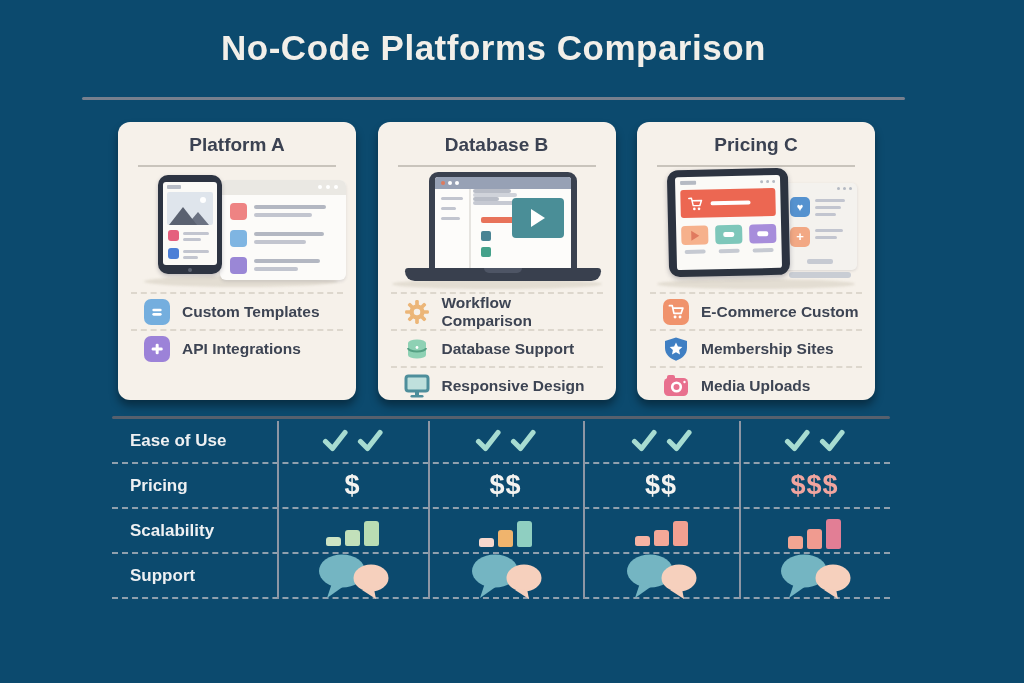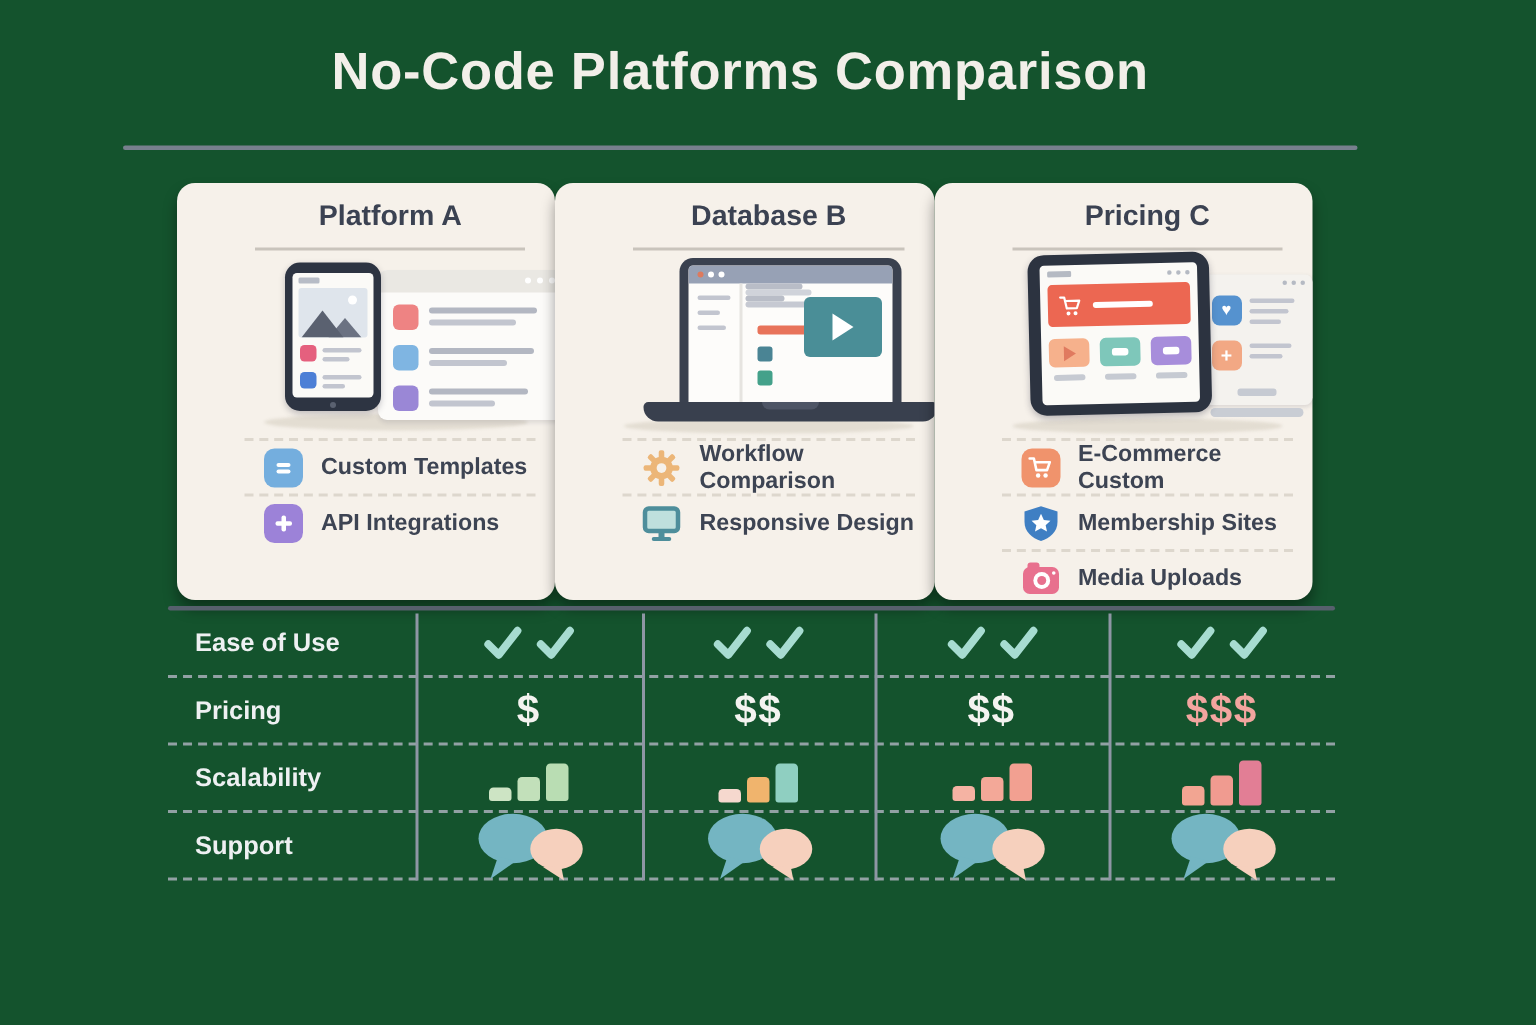--- a/index.html
+++ b/index.html
@@ -1,24 +1,24 @@
 <!DOCTYPE html>
 <html><head>
 <meta charset="utf-8">
 <style>
   html,body{margin:0;padding:0;background:#262b34;}
-  .canvas{position:relative;width:1024px;height:683px;background:#14532d;overflow:hidden;
+  .canvas{position:relative;width:1024px;height:683px;background:#0c4a6e;overflow:hidden;
           font-family:"Liberation Sans",sans-serif;}
   
   .header{position:absolute;left:82px;top:28px;width:823px;text-align:center;}
   .title{font-size:35px;font-weight:800;color:#f2efe9;letter-spacing:.5px;}
   .title-rule{position:absolute;left:82px;top:97px;width:823px;height:3px;background:#78808e;border-radius:2px;}
   
   .cards{position:absolute;left:118px;top:122px;width:757px;display:flex;justify-content:space-between;}
-  .card{width:238px;height:278px;background:#f6f1ea;border-radius:12px;box-shadow:0 6px 9px rgba(0,0,0,.38);position:relative;padding-left:32px;}
+  .card{width:238px;height:278px;background:#f6f1ea;border-radius:12px;box-shadow:0 6px 9px rgba(0,0,0,.38);position:relative;}
   .card-title{padding-top:12px;text-align:center;font-size:19px;font-weight:800;color:#3b4252;}
   .card-rule{margin:9px 20px 0;height:2px;background:#c9c4bc;}
   .illus{position:relative;height:125px;margin:0 6px;}
   .illus *{position:absolute;box-sizing:border-box;}
   .shadow{background:#e3ddd2;border-radius:50%;filter:blur(1px);}
   
   .a-browser{left:96px;top:13px;width:126px;height:100px;background:#fcfbf9;border-radius:6px;box-shadow:0 2px 3px rgba(60,60,80,.12);}
   .a-bbar{left:0;top:0;right:0;height:15px;background:#eae8e3;border-radius:6px 6px 0 0;}
   .dot{border-radius:50%;}
   .a-row{display:flex;position:absolute;left:10px;gap:7px;}
@@ -58,21 +58,21 @@
   .c-btnrow{left:5px;right:5px;top:49px;display:flex;gap:7px;}
   .c-btncol{position:static;flex:1;display:flex;flex-direction:column;align-items:center;}
   .c-btn{position:static;width:100%;height:19px;border-radius:4px;display:flex;align-items:center;justify-content:center;}
   .c-btnbar{position:static;width:75%;height:4px;background:#c6cad2;border-radius:2px;margin-top:5px;}
   
   .features{margin:0 13px;}
   .feature{display:flex;align-items:center;gap:12px;height:35px;padding-left:13px;border-top:2px dashed #ddd7cd;}
   .f-icon{width:26px;height:26px;border-radius:7px;flex:0 0 auto;display:flex;align-items:center;justify-content:center;}
   .f-label{font-size:15.5px;font-weight:800;color:#3d4453;}
   
-  .table{position:absolute;left:112px;top:404px;width:778px;}
+  .table{position:absolute;left:112px;top:416px;width:778px;}
   .t-topline{height:3px;background:#57606d;border-radius:2px;}
   .t-body{position:relative;}
   .t-row{display:flex;height:43px;align-items:center;border-bottom:2px dashed rgba(168,175,186,.85);}
   .t-label{width:165px;padding-left:18px;box-sizing:border-box;font-size:17px;font-weight:800;color:#eef0f2;}
   .t-cell{height:100%;}
   .c1{width:151px;} .c2{width:155px;} .c3{width:156px;} .c4{width:151px;}
   .vline{position:absolute;top:2px;bottom:0;width:2px;background:#8e96a4;}
   .cw{display:flex;align-items:center;justify-content:center;gap:9px;width:100%;height:100%;}
   .price{font-size:27px;font-weight:800;letter-spacing:1px;}
   .bars{display:flex;align-items:flex-end;gap:4px;padding-top:6px;}
@@ -221,20 +221,31 @@
                 <rect x="10.3" y="17" width="3.4" height="6" rx="1.2" transform="rotate(135 12 12)"></rect>
                 <circle cx="12" cy="12" r="7"></circle>
               </g>
               <circle cx="12" cy="12" r="3" fill="#f6f1ea"></circle>
             </svg>
           </div>
           <div class="f-label">Workflow Comparison</div>
         </div>
         <div class="feature">
           <div class="f-icon" style="background:transparent;">
+            <svg width="24" height="24" viewBox="0 0 24 24">
+              <ellipse cx="12" cy="6" rx="9" ry="3.6" fill="#8ed1b4"></ellipse>
+              <path d="M3 6 H21 V18 A9 3.6 0 0 1 3 18 Z" fill="#8ed1b4"></path>
+              <path d="M3 11 A9 3.6 0 0 0 21 11" fill="none" stroke="#54a083" stroke-width="2"></path>
+              <circle cx="12" cy="10.5" r="1.4" fill="#fff"></circle>
+            </svg>
+          </div>
+          <div class="f-label">Database Support</div>
+        </div>
+        <div class="feature">
+          <div class="f-icon" style="background:transparent;">
             <svg width="26" height="24" viewBox="0 0 26 24">
               <rect x="2" y="2" width="22" height="15" rx="2.5" fill="#bfe0dd" stroke="#4e8e9b" stroke-width="3"></rect>
               <rect x="11" y="17" width="4" height="4" fill="#4e8e9b"></rect>
               <rect x="6.5" y="21" width="13" height="2.6" rx="1.3" fill="#4e8e9b"></rect>
             </svg>
           </div>
           <div class="f-label">Responsive Design</div>
         </div>
       </div>
     </div>

